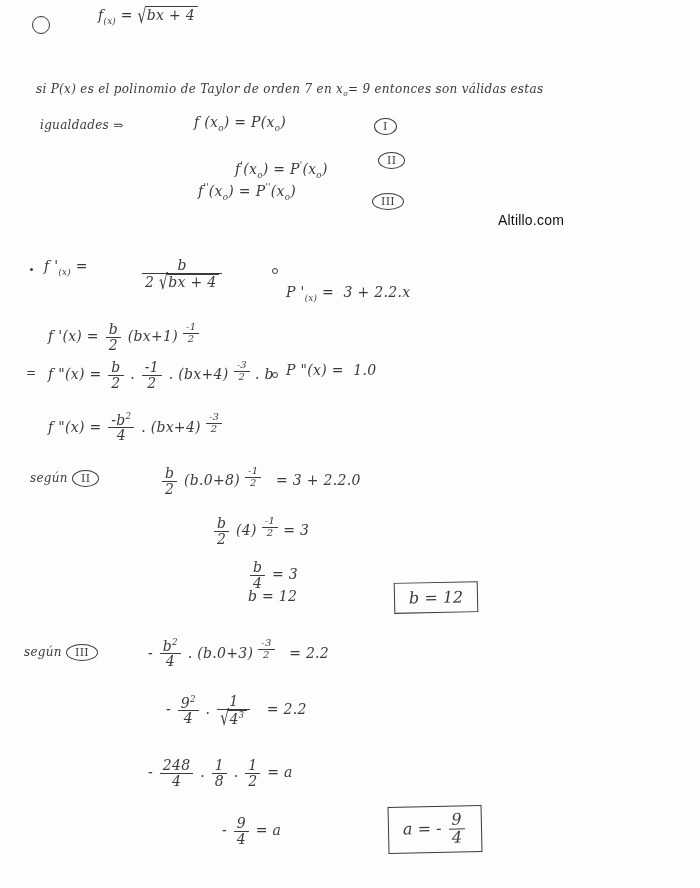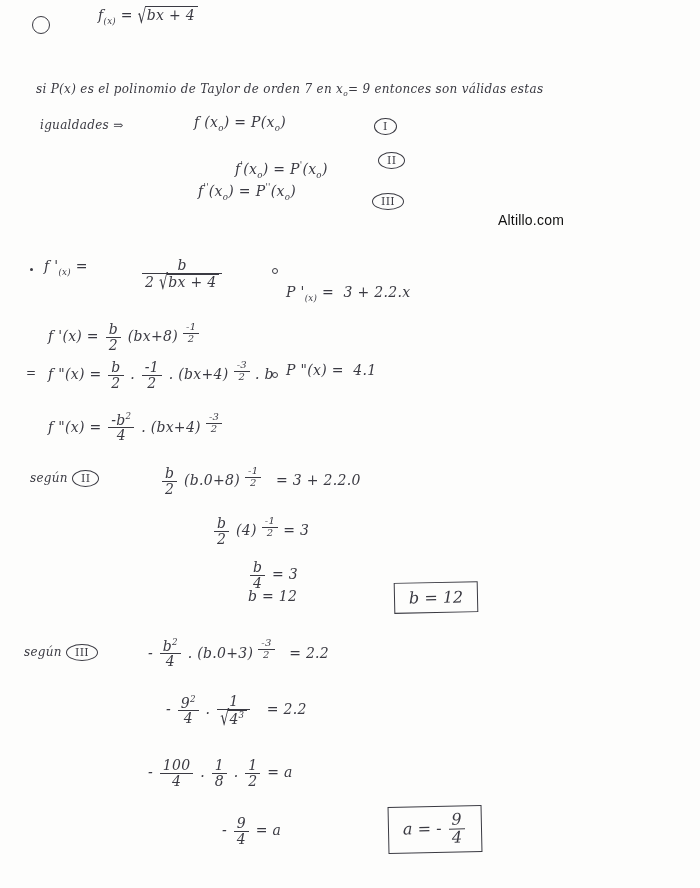--- a/index.html
+++ b/index.html
@@ -187,21 +187,21 @@
     <span>=</span>
     &nbsp;<span>3 + 2.2.x</span>
   </div>
 
   <div class="hw md" style="left:48px; top:322px;">
     <span>f '(x) =</span>
     <span class="frac">
       <span class="num">b</span>
       <span class="den">2</span>
     </span>
-    <span>(bx+8)</span><span class="sup">
+    <span>(bx+1)</span><span class="sup">
       <span class="frac" style="font-size:10px;">
         <span class="num">-1</span>
         <span class="den">2</span>
       </span>
     </span>
   </div>
 
   <div class="hw sm" style="left:26px; top:366px;">=</div>
   <div class="hw md" style="left:48px; top:360px;">
     <span>f "(x) =</span>
@@ -219,21 +219,21 @@
         <span class="num">-3</span>
         <span class="den">2</span>
       </span>
     </span><span>. b</span>
   </div>
 
   <div class="hollowbullet" style="left:272px; top:372px;"></div>
   <div class="hw md" style="left:286px; top:362px;">
     <span>P "(x)</span>
     <span>=</span>
-    &nbsp;<span>4.1</span>
+    &nbsp;<span>1.0</span>
   </div>
 
   <div class="hw md" style="left:48px; top:412px;">
     <span>f "(x) =</span>
     <span class="frac">
       <span class="num"><span>-b</span><span class="sup">2</span></span>
       <span class="den">4</span>
     </span>
     <span>. (bx+4)</span><span class="sup">
       <span class="frac" style="font-size:10px;">
@@ -318,21 +318,21 @@
     <span class="frac">
       <span class="num">1</span>
       <span class="den"><span class="radsign">√</span><span class="sqrt"><span>4</span><span class="sup">3</span></span></span>
     </span>
     &nbsp;&nbsp;<span>= 2.2</span>
   </div>
 
   <div class="hw md" style="left:148px; top:758px;">
     <span>-</span>
     <span class="frac">
-      <span class="num">100</span>
+      <span class="num">248</span>
       <span class="den">4</span>
     </span>
     <span>.</span>
     <span class="frac">
       <span class="num">1</span>
       <span class="den">8</span>
     </span>
     <span>.</span>
     <span class="frac">
       <span class="num">1</span>

